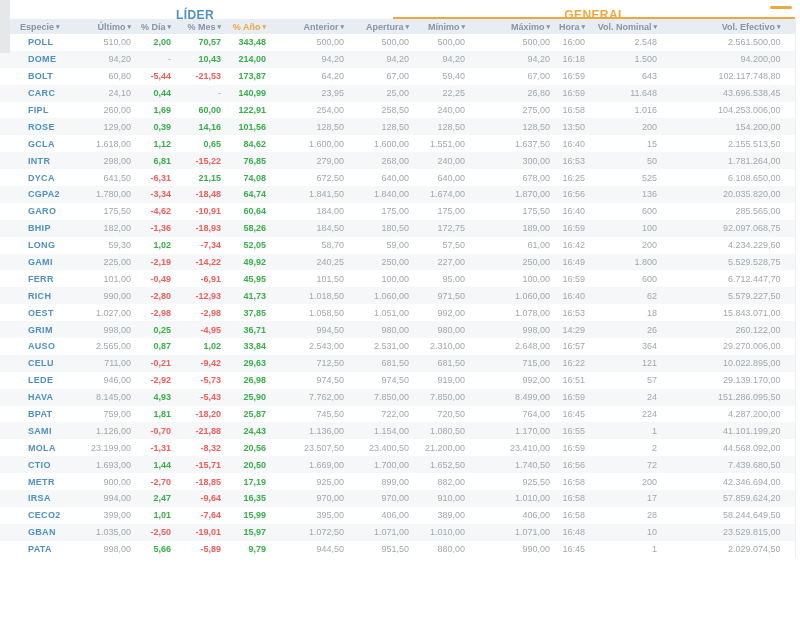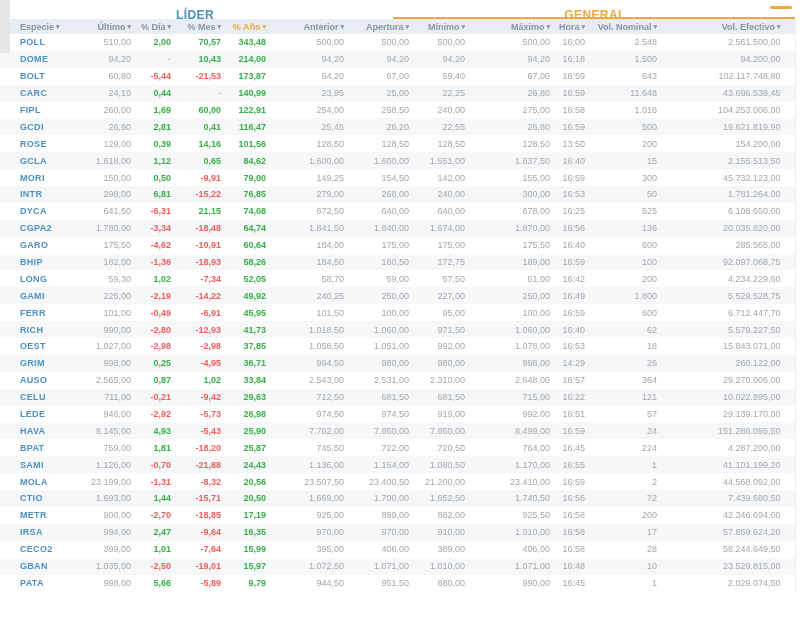--- a/index.html
+++ b/index.html
@@ -12,21 +12,21 @@
   .group-label.general{left:395px;width:400px;color:#eda93e;}
   .general-underline{position:absolute;left:393px;right:0;bottom:0;height:2px;background:#eda93e;}
   .corner-dash{position:absolute;right:3px;top:6px;width:22px;height:3px;border-radius:2px;background:#eda93e;}
   table{border-collapse:collapse;table-layout:fixed;width:795px;border-right:1px solid #ededed;}
   thead th{background:#e8edf3;color:#8795a5;font-size:9px;font-weight:600;text-align:right;padding:0 4px;height:15px;white-space:nowrap;overflow:hidden;cursor:pointer;}
   thead th.left{text-align:left;padding-left:20px;}
   thead th.sorted{color:#eda93e;}
   thead th .arrow{font-size:7px;margin-left:2px;position:relative;top:-1px;}
   tbody td{font-size:9px;height:16.9px;padding:0 4px;text-align:right;white-space:nowrap;overflow:hidden;}
   tbody tr:nth-child(even){background:#f5f7f8;}
-  td.ticker{color:#4e90bf;font-weight:700;text-align:left;padding-left:20px;letter-spacing:.3px;cursor:pointer;}
+  td.ticker{color:#4e90bf;font-weight:700;text-align:left;padding-left:28px;letter-spacing:.3px;cursor:pointer;}
   td.num{color:#a3a7ac;}
   td.pos{color:#3aae4b;font-weight:700;}
   td.neg{color:#ec5f5c;font-weight:700;}
   td:last-child, th:last-child{padding-right:14px;}
 </style>
 </head>
 <body>
 
 <div class="screen">
   <div class="top-band">
@@ -133,34 +133,20 @@
           <td class="pos">122,91</td>
           <td class="num">254,00</td>
           <td class="num">258,50</td>
           <td class="num">240,00</td>
           <td class="num">275,00</td>
           <td class="num">16:58</td>
           <td class="num">1.016</td>
           <td class="num">104.253.006,00</td>
         </tr>
         <tr>
-          <td class="ticker">GCDI</td>
-          <td class="num">26,80</td>
-          <td class="pos">2,81</td>
-          <td class="pos">0,41</td>
-          <td class="pos">116,47</td>
-          <td class="num">25,45</td>
-          <td class="num">26,20</td>
-          <td class="num">22,55</td>
-          <td class="num">26,80</td>
-          <td class="num">16:59</td>
-          <td class="num">500</td>
-          <td class="num">19.621.819,90</td>
-        </tr>
-        <tr>
           <td class="ticker">ROSE</td>
           <td class="num">129,00</td>
           <td class="pos">0,39</td>
           <td class="pos">14,16</td>
           <td class="pos">101,56</td>
           <td class="num">128,50</td>
           <td class="num">128,50</td>
           <td class="num">128,50</td>
           <td class="num">128,50</td>
           <td class="num">13:50</td>
@@ -175,34 +161,20 @@
           <td class="pos">84,62</td>
           <td class="num">1.600,00</td>
           <td class="num">1.600,00</td>
           <td class="num">1.551,00</td>
           <td class="num">1.637,50</td>
           <td class="num">16:40</td>
           <td class="num">15</td>
           <td class="num">2.155.513,50</td>
         </tr>
         <tr>
-          <td class="ticker">MORI</td>
-          <td class="num">150,00</td>
-          <td class="pos">0,50</td>
-          <td class="neg">-9,91</td>
-          <td class="pos">79,00</td>
-          <td class="num">149,25</td>
-          <td class="num">154,50</td>
-          <td class="num">142,00</td>
-          <td class="num">155,00</td>
-          <td class="num">16:59</td>
-          <td class="num">300</td>
-          <td class="num">45.732.123,00</td>
-        </tr>
-        <tr>
           <td class="ticker">INTR</td>
           <td class="num">298,00</td>
           <td class="pos">6,81</td>
           <td class="neg">-15,22</td>
           <td class="pos">76,85</td>
           <td class="num">279,00</td>
           <td class="num">268,00</td>
           <td class="num">240,00</td>
           <td class="num">300,00</td>
           <td class="num">16:53</td>

